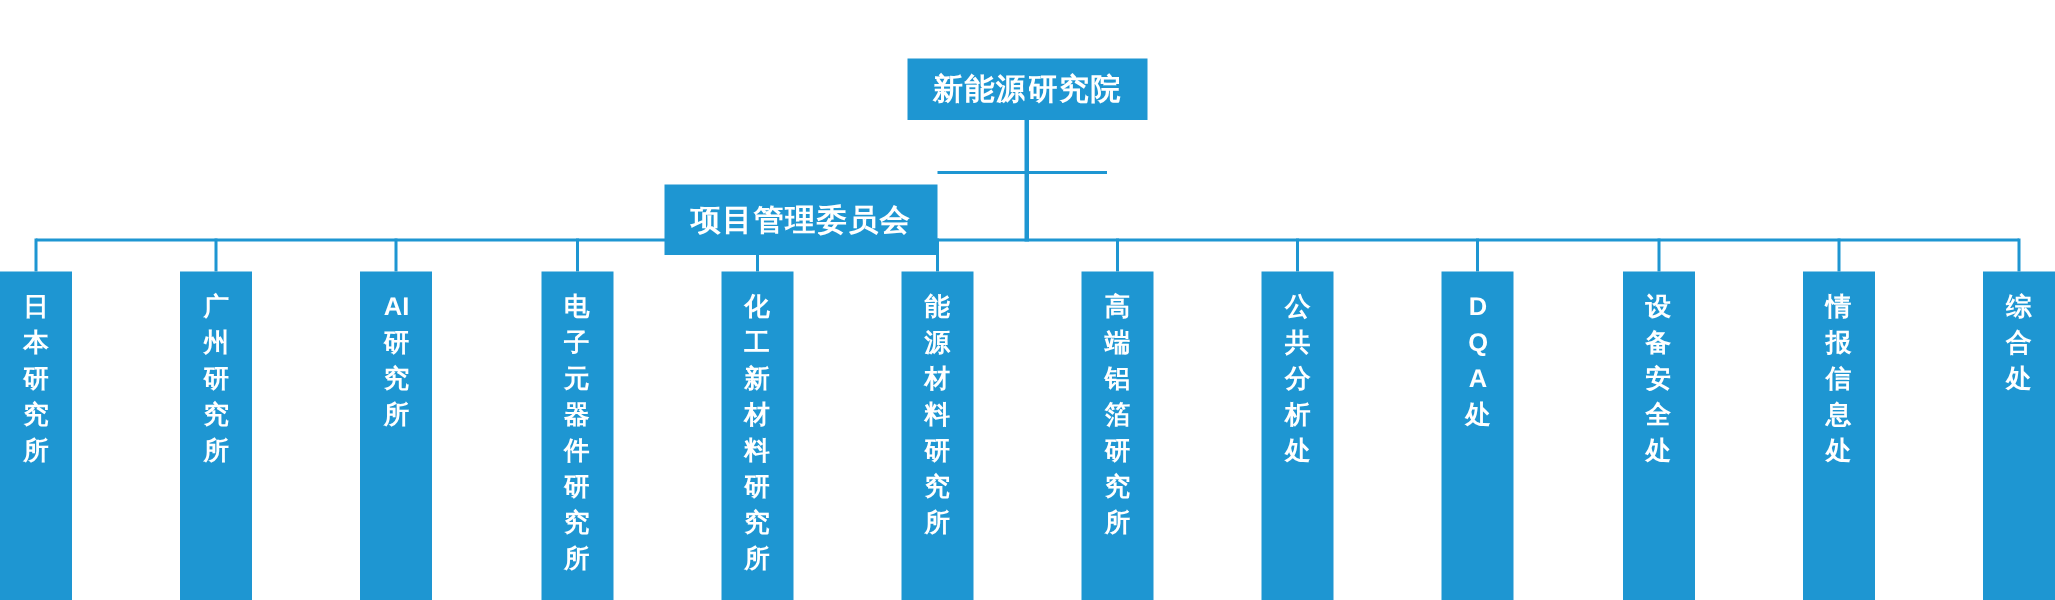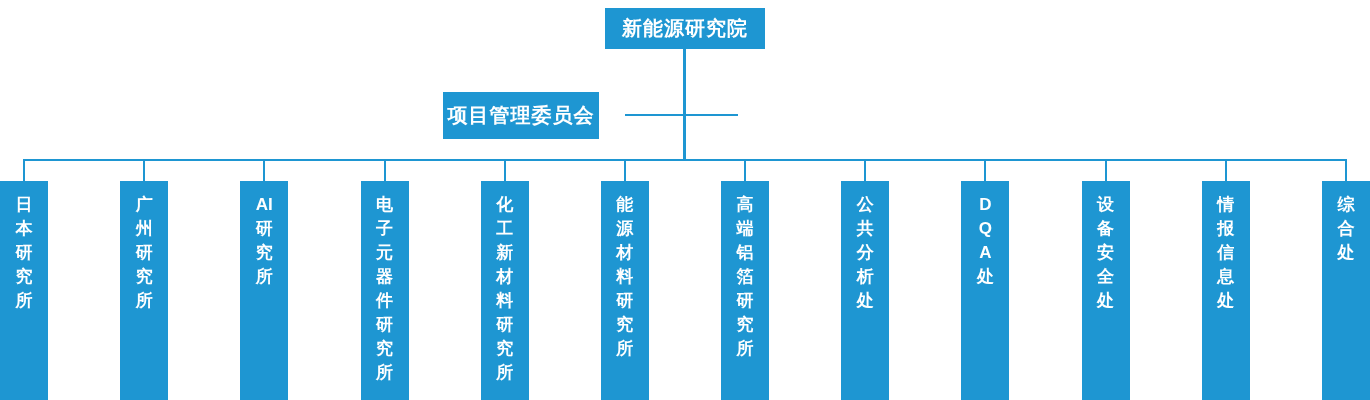--- a/index.html
+++ b/index.html
@@ -18,33 +18,34 @@
   .box {
     position: absolute;
     background: var(--fill, #1E96D2);
     color: var(--text, #ffffff);
     font-weight: bold;
     display: flex;
     align-items: center;
     justify-content: center;
     box-sizing: border-box;
     text-align: center;
+    margin-top: 31px;
   }
   .root-box {
     left: 605px; top: 8px;
     width: 160px; height: 41px;
     font-size: 20px;
     letter-spacing: 1px;
   }
   .committee {
     top: 92px; height: 47px;
     font-size: 20px;
     letter-spacing: 1px;
   }
-  .committee-left  { left: 443px; width: 156px; }
+  .committee-left  { left: 443px; width: 182px; }
   .committee-right { left: 738px; width: 189px; }
   .line {
     position: absolute;
     background: var(--line, #1E96D2);
   }
   .trunk {
     left: 683px; top: 48px;
     width: 3px; height: 113px;
   }
   .conn-left  { left: 625px; top: 114px; width: 59px;  height: 2px; }

